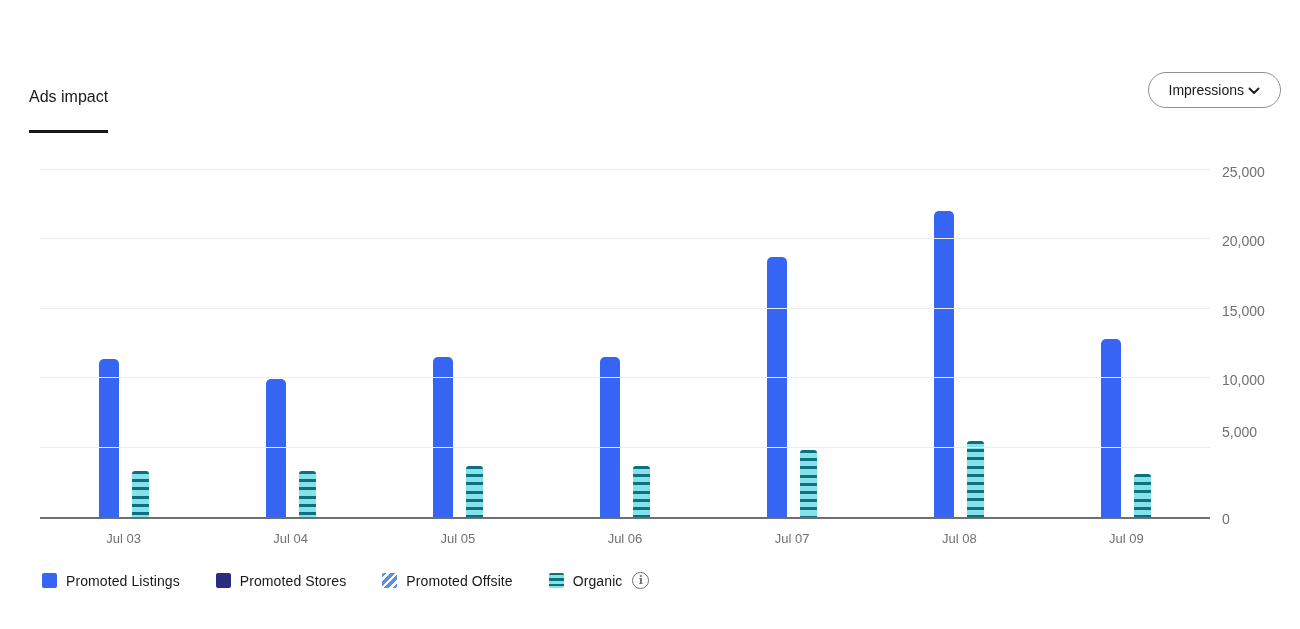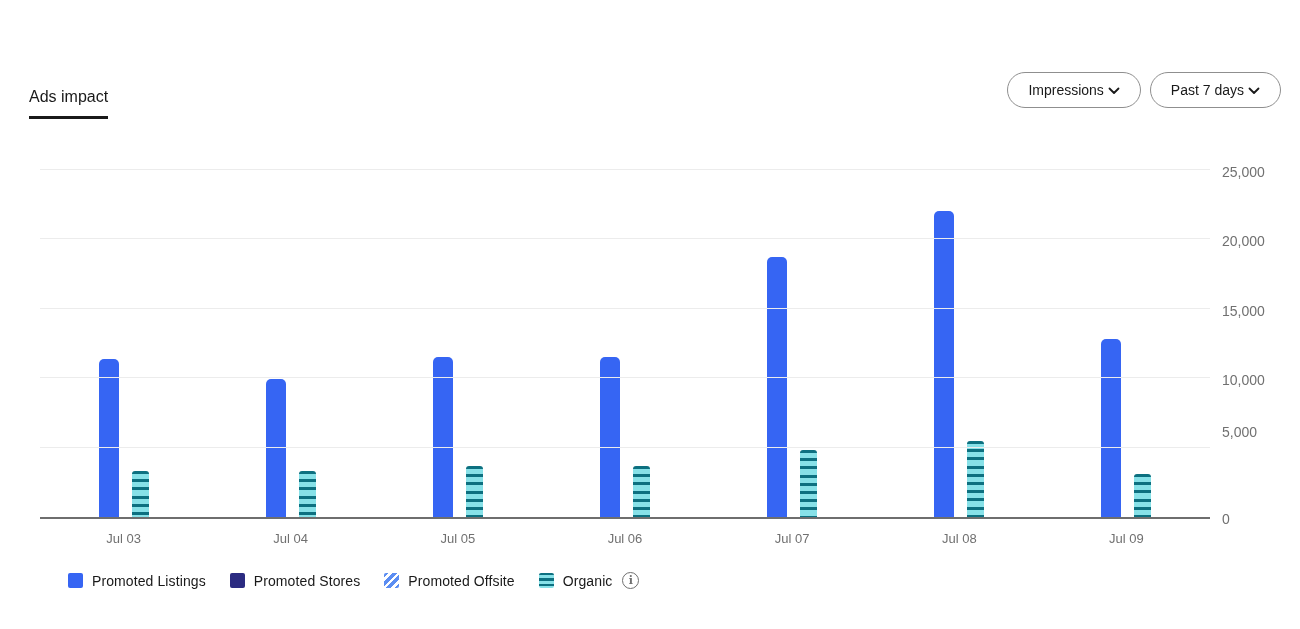--- a/index.html
+++ b/index.html
@@ -12,21 +12,21 @@
   .page { position: relative; width: 1300px; height: 629px; }
 
   
   .page-title {
     position: absolute; left: 29px; top: 25px;
     font-size: 18px; font-weight: 700; color: #191919; letter-spacing: .1px;
   }
 
   
   .tabs { position: absolute; left: 29px; top: 88px; display: flex; align-items: flex-start; }
-  .tab { font-size: 16px; cursor: pointer; padding-bottom: 10px; white-space: nowrap; }
+  .tab { font-size: 16px; cursor: pointer; padding-bottom: 24px; white-space: nowrap; }
   .tab.active { color: #191919; font-weight: 500; border-bottom: 3px solid #191919; }
   .tab.inactive { color: #767676; font-weight: 400; margin-left: 39px; }
 
   .controls { position: absolute; right: 19px; top: 72px; display: flex; gap: 9px; }
   .pill {
     display: flex; align-items: center; gap: 4px;
     height: 36px; padding: 0 20px;
     border: 1px solid #8f8f8f; border-radius: 18px; background: #ffffff;
     font-size: 14px; font-weight: 500; color: #191919; cursor: pointer;
     font-family: "Liberation Sans", sans-serif;
@@ -46,21 +46,21 @@
               display: flex; }
   .bar-col { flex: 1; display: flex; align-items: flex-end; justify-content: center; gap: 13px; height: 100%; }
   .bar { display: block; }
   .bar.solid { width: 20px; border-radius: 5px 5px 0 0; }
   .bar.horizontal-stripes { width: 17px; border-radius: 3px 3px 0 0; }
 
   .x-labels { position: absolute; left: 40px; top: 531px; width: 1170px; display: flex; }
   .x-tick { flex: 1; text-align: center; font-size: 13px; color: #707070; }
 
   
-  .legend { position: absolute; left: 68px; top: 572px; display: flex; align-items: center; gap: 24px; }
+  .legend { position: absolute; left: 42px; top: 572px; display: flex; align-items: center; gap: 36px; }
   .legend-item { display: flex; align-items: center; gap: 9px; cursor: pointer; }
   .swatch { width: 15px; height: 15px; border-radius: 2px; flex: none; }
   .legend-label { font-size: 14px; color: #191919; letter-spacing: .1px; }
   .info-circle {
     width: 17px; height: 17px; border: 1.5px solid #707070; border-radius: 50%;
     display: inline-flex; align-items: center; justify-content: center;
     font-size: 11px; font-weight: 600; color: #707070; margin-left: 1px; cursor: pointer;
     font-family: "DejaVu Serif", serif; font-style: normal;
   }
 </style>
@@ -70,28 +70,20 @@
 <div class="page">
 
 
   <div class="tabs">
     <div class="tab active">Ads impact</div>
   </div>
 
   <div class="controls">
     <button class="pill">
       <span>Impressions</span>
-      <span class="chev">
-        <svg width="12" height="8" viewBox="0 0 12 8">
-            <polyline points="1.5,1.5 6,6 10.5,1.5" fill="none" stroke="#191919" stroke-width="1.8" stroke-linecap="round" stroke-linejoin="round"></polyline>
-          </svg>
-      </span>
-    </button>
-    <button class="pill">
-      <span>Past 7 days</span>
       <span class="chev">
         <svg width="12" height="8" viewBox="0 0 12 8">
             <polyline points="1.5,1.5 6,6 10.5,1.5" fill="none" stroke="#191919" stroke-width="1.8" stroke-linecap="round" stroke-linejoin="round"></polyline>
           </svg>
       </span>
     </button>
   </div>
 
   <div class="chart">
     <div class="plot" id="plot">

